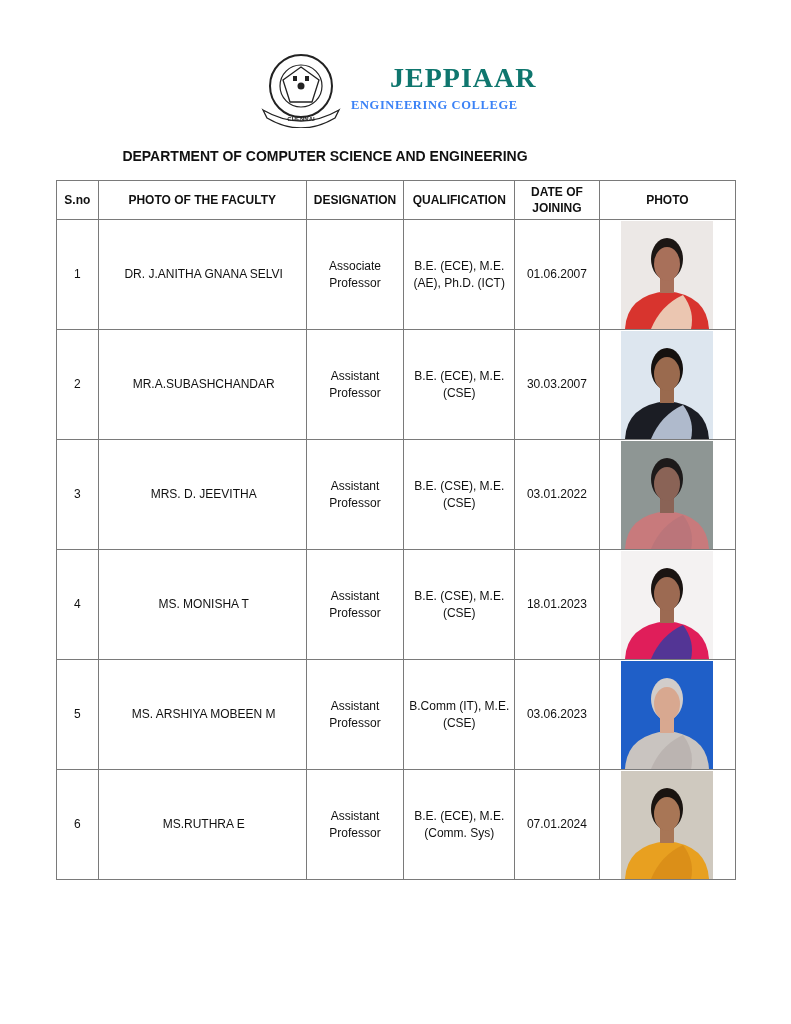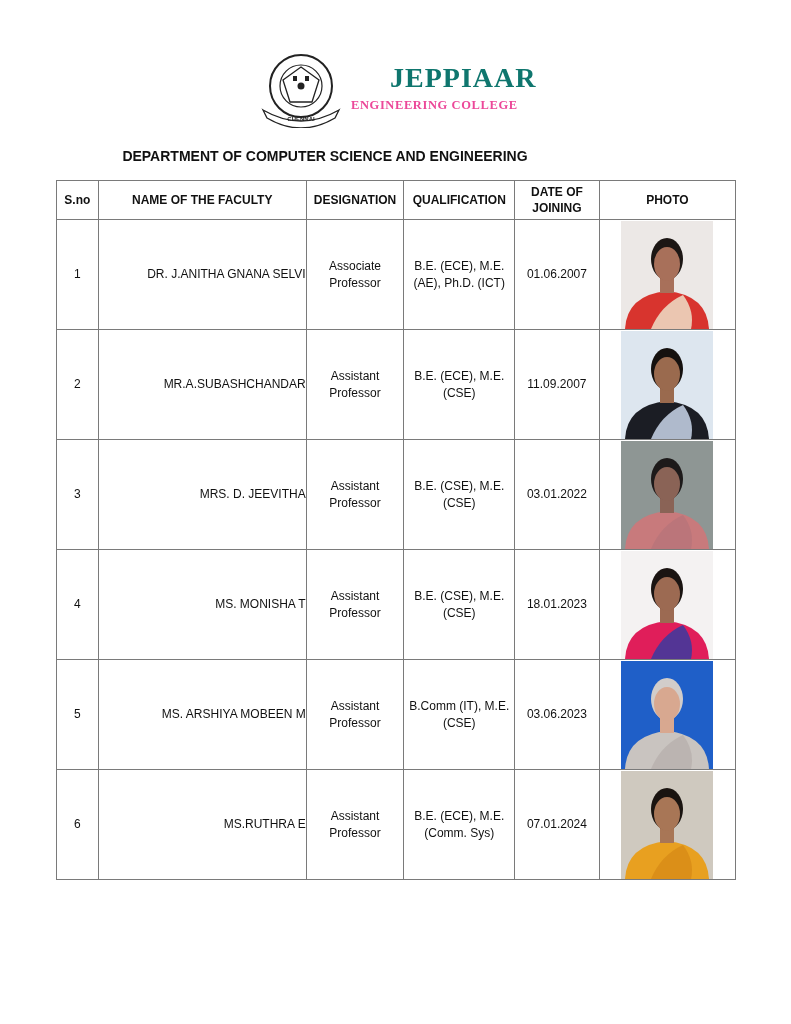--- a/index.html
+++ b/index.html
@@ -1,26 +1,26 @@
 <!DOCTYPE html>
 <html><head>
 <meta charset="utf-8">
 <style>
   html, body { margin:0; padding:0; background:#ffffff; }
   body { width:791px; height:1024px; position:relative; overflow:hidden; font-family:"Liberation Sans", sans-serif; color:#111; }
   .header { position:absolute; left:255px; top:50px; width:290px; height:80px; }
   .logo { position:absolute; left:0; top:2px; width:92px; height:76px; }
   .brand-name { position:absolute; left:100px; top:12px; font-family:"Liberation Serif", serif; font-weight:bold; font-size:28px; letter-spacing:1px; color:#0f766e;margin-left:35px; }
-  .brand-sub { position:absolute; left:96px; top:48px; font-family:"Liberation Serif", serif; font-weight:bold; font-size:12.5px; letter-spacing:0.6px; color:#ec4899; }
+  .brand-sub { position:absolute; left:96px; top:48px; font-family:"Liberation Serif", serif; font-weight:bold; font-size:12.5px; letter-spacing:0.6px; color:#3b82f6; }
   .dept-title { position:absolute; left:0; width:650px; top:148px; text-align:center; font-weight:bold; font-size:14px; }
   table { position:absolute; left:56px; top:180px; border-collapse:collapse; width:680px; }
   th, td { border:1px solid #7a7a7a; font-size:12px; text-align:center; vertical-align:middle; padding:0; }
   th { font-weight:bold; height:38px; line-height:16px; font-size:12px; }
   td { height:109px; line-height:17px; }
-  td.name { text-align:right; padding-left:3px; }
+  td.name { text-align:center; padding-left:3px; }
   .col-sno { width:41px; } .col-name { width:208px; } .col-desig { width:97px;text-align:center; }
   .col-qual { width:110px; } .col-date { width:84px; } .col-photo { width:136px; }
   .photo { width:92px; height:108px; margin:0 auto; position:relative; overflow:hidden; }
   .photo svg { display:block; }
 </style>
 </head>
 <body>
 
 <div class="header">
   <svg class="logo" viewBox="0 0 92 76">
@@ -36,21 +36,21 @@
   <div class="brand-name">JEPPIAAR</div>
   <div class="brand-sub">ENGINEERING COLLEGE</div>
 </div>
 
 <div class="dept-title">DEPARTMENT OF COMPUTER SCIENCE AND ENGINEERING</div>
 
 <table>
   <thead>
     <tr>
       <th class="col-sno">S.no</th>
-      <th class="col-name">NAME OF THE FACULTY</th>
+      <th class="col-name">PHOTO OF THE FACULTY</th>
       <th class="col-desig">DESIGNATION</th>
       <th class="col-qual">QUALIFICATION</th>
       <th class="col-date"><span>DATE OF</span><br><span>JOINING</span></th>
       <th class="col-photo">PHOTO</th>
     </tr>
   </thead>
   <tbody id="rows">
       <tr>
         <td>1</td>
         <td class="name">DR. J.ANITHA GNANA SELVI</td>
@@ -68,21 +68,21 @@
               <ellipse cx="46" cy="43" rx="13" ry="17" fill="#a8705a"></ellipse>
             </svg>
           </div>
         </td>
       </tr>
       <tr>
         <td>2</td>
         <td class="name">MR.A.SUBASHCHANDAR</td>
         <td><span>Assistant</span><br><span>Professor</span></td>
         <td><span>B.E. (ECE), M.E.</span><br><span>(CSE)</span></td>
-        <td>11.09.2007</td>
+        <td>30.03.2007</td>
         <td>
           <div class="photo">
             <svg width="92" height="108" viewBox="0 0 92 108">
               <rect width="92" height="108" fill="#dde6ef"></rect>
               <path d="M4 108 Q6 74 46 70 Q86 74 88 108 Z" fill="#1b1d24"></path>
               <path d="M30 108 Q40 84 62 74 Q74 90 70 108 Z" fill="#c9d6ea" opacity="0.85"></path>
               <rect x="39" y="56" width="14" height="16" fill="#9a6a4e"></rect>
               <ellipse cx="46" cy="38" rx="16" ry="21" fill="#15110f"></ellipse>
               <ellipse cx="46" cy="43" rx="13" ry="17" fill="#9a6a4e"></ellipse>
             </svg>

